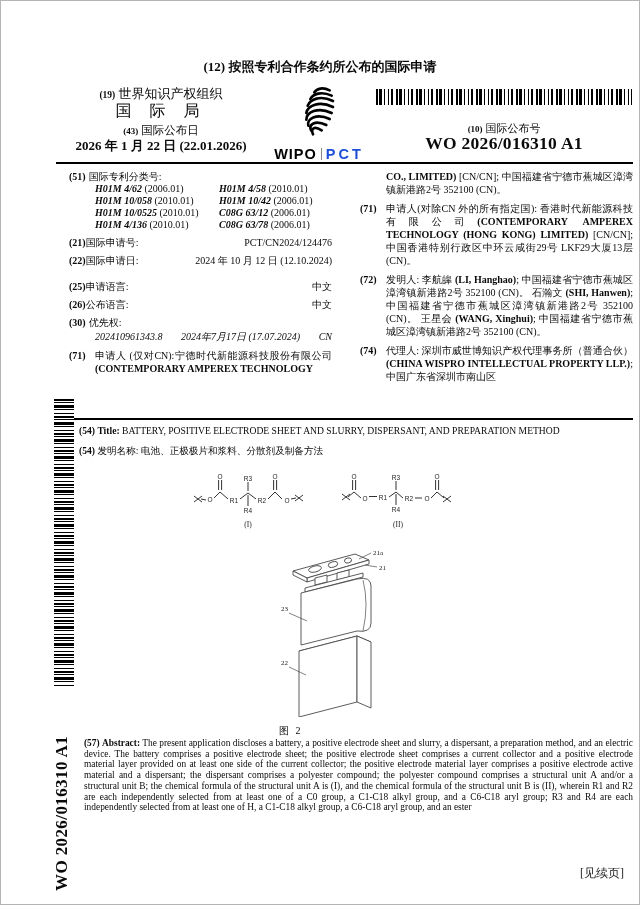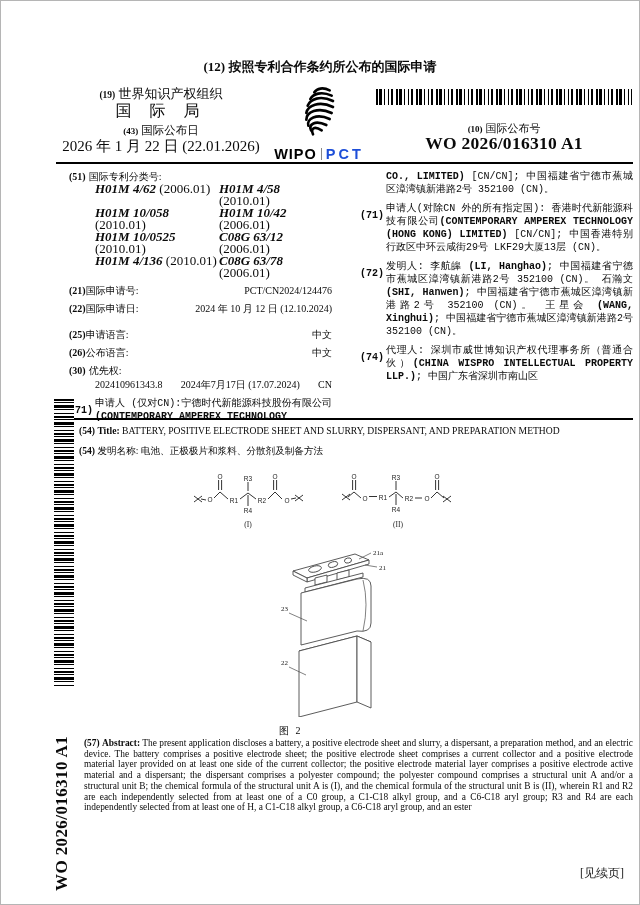--- a/index.html
+++ b/index.html
@@ -8,45 +8,45 @@
         border:1px solid #b5b5b5;box-sizing:border-box;}
   .abs{position:absolute;}
   .fnum{font-weight:bold;}
   
   .doc-type{top:57px;left:0;width:100%;text-align:center;font-size:13px;font-weight:bold;font-family:Liberation Serif, serif;}
   .org-block{top:85px;left:60px;width:200px;text-align:center;font-size:13px;line-height:16px;}
   .org-block .fnum{font-size:9.5px;}
   .org-bureau{font-size:16px;letter-spacing:7px;}
   .pubdate-block{top:122px;left:60px;width:200px;text-align:center;font-size:11.5px;line-height:14.5px;}
   .pubdate-block .fnum{font-size:9px;}
-  .pubdate-value{font-weight:normal;font-size:15px;}
+  .pubdate-value{font-weight:bold;font-size:13px;}
   .logo-block{top:84px;left:270px;width:96px;text-align:center;}
   .logo-text{font-family:"Liberation Sans","DejaVu Sans",sans-serif;font-size:14.5px;font-weight:bold;
              letter-spacing:1px;color:#000;margin-top:1px;}
   .logo-text .sep{display:inline-block;width:1px;height:12px;background:#888;margin:0 4px;vertical-align:-1px;}
   .logo-text .pct{color:#1d4ed8;font-weight:600;letter-spacing:3px;}
   .barcode-top{top:88px;left:375px;width:256px;height:16px;
      background:repeating-linear-gradient(90deg,#000 0 2px,#fff 2px 3px,#000 3px 6px,#fff 6px 8px,
      #000 8px 9px,#fff 9px 12px,#000 12px 13px,#fff 13px 15px,#000 15px 17px,#fff 17px 20px);}
   .pubnum-label{top:120px;left:375px;width:256px;text-align:center;font-size:11px;}
   .pubnum-label .fnum{font-size:9px;}
   .pubnum-value{top:132px;left:375px;width:256px;text-align:center;font-size:17.5px;font-weight:bold;letter-spacing:.3px;}
   .header-rule{top:161px;left:55px;width:577px;border-top:2px solid #000;height:0;}
   
   .bib{top:169px;left:68px;width:564px;display:flex;gap:28px;font-size:10px;line-height:13px;}
   .col-left{width:263px;flex:0 0 263px;}
   .col-right{flex:1;}
   .frow .flabel{margin-left:3px;}
   .kv{display:flex;justify-content:space-between;margin-top:5px;}
   .kv.gap-lg{margin-top:13px;}
-  .ipc-grid{margin-left:26px;display:grid;grid-template-columns:124px auto;font-size:13px;line-height:12px;}
+  .ipc-grid{margin-left:26px;display:grid;grid-template-columns:124px auto;font-size:10px;line-height:12px;}
   .ipc-code{font-weight:bold;font-style:italic;}
-  .prio{margin-left:26px;display:flex;justify-content:space-between;margin-top:1px;}
-  .para{display:flex;margin-top:6px;font-family:Liberation Mono, monospace;}
-  .para .pnum{flex:0 0 26px;font-weight:bold;margin-top:7px;}
+  .prio{margin-left:26px;display:flex;justify-content:space-between;margin-top:1px;font-style:italic;}
+  .para{display:flex;margin-top:6px;}
+  .para .pnum{flex:0 0 26px;font-weight:bold;}
   .para .ptext{flex:1;text-align:justify;}
   .col-right .para:first-child{margin-top:0;}
   
   .title-rule{top:417px;left:55px;width:577px;border-top:2.5px solid #000;height:0;}
   .title-block{top:424px;left:78px;width:554px;font-size:9.6px;line-height:12px;}
   .title-line2{margin-top:8px;}
   
   .formulas{top:469px;left:160px;width:330px;display:flex;justify-content:center;gap:28px;}
   .formula svg{display:block;}
   .fml-line{stroke:#333;stroke-width:1;fill:none;}

